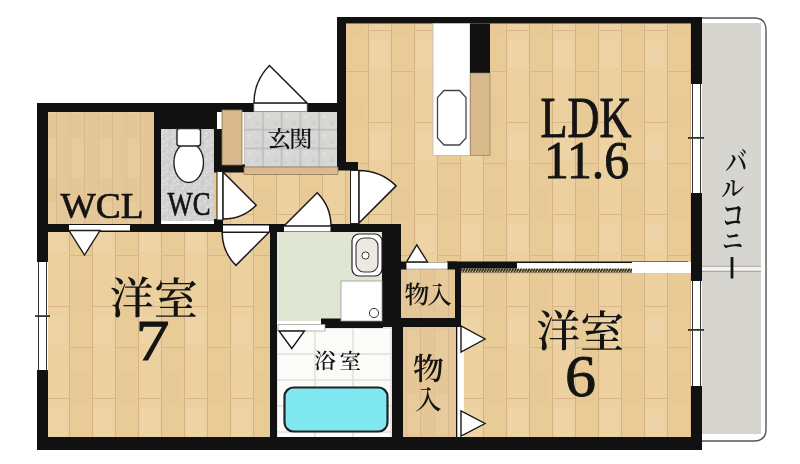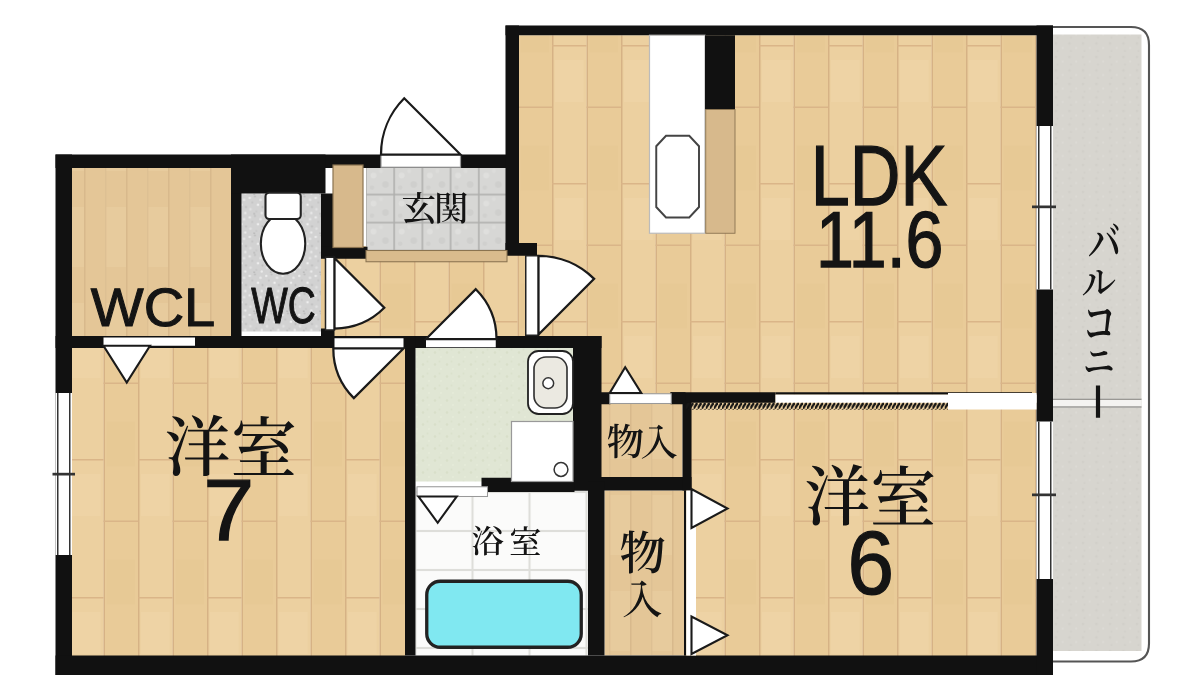--- a/index.html
+++ b/index.html
@@ -1,16 +1,16 @@
 <!DOCTYPE html>
 <html><head>
 <meta charset="utf-8">
 <style>
 html,body{margin:0;padding:0;background:#fff;}
-#plan{width:800px;height:464px;position:relative;font-family:Liberation Sans, sans-serif;}
+#plan{width:800px;height:464px;position:relative;font-family:Liberation Serif, serif;}
 svg{display:block;}
 </style>
 </head>
 <body>
 <div id="plan">
 <svg width="800" height="464" viewBox="0 0 800 464">
 <defs>
 <pattern id="wd" patternUnits="userSpaceOnUse" width="46" height="92">
   <rect width="23" height="92" fill="#ecd0a0"></rect>
   <rect x="23" width="23" height="92" fill="#e9cb98"></rect>

